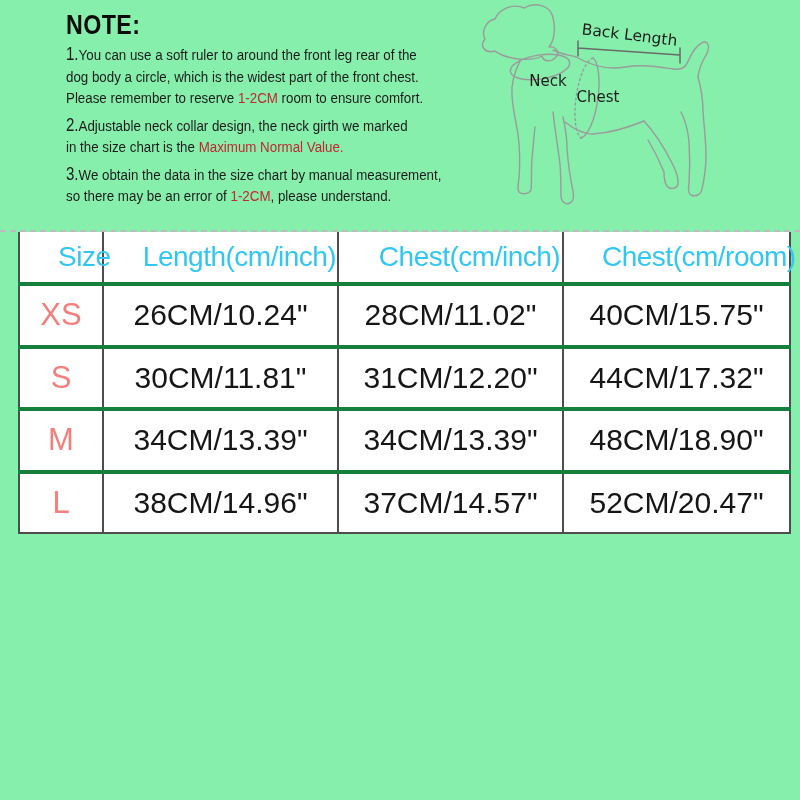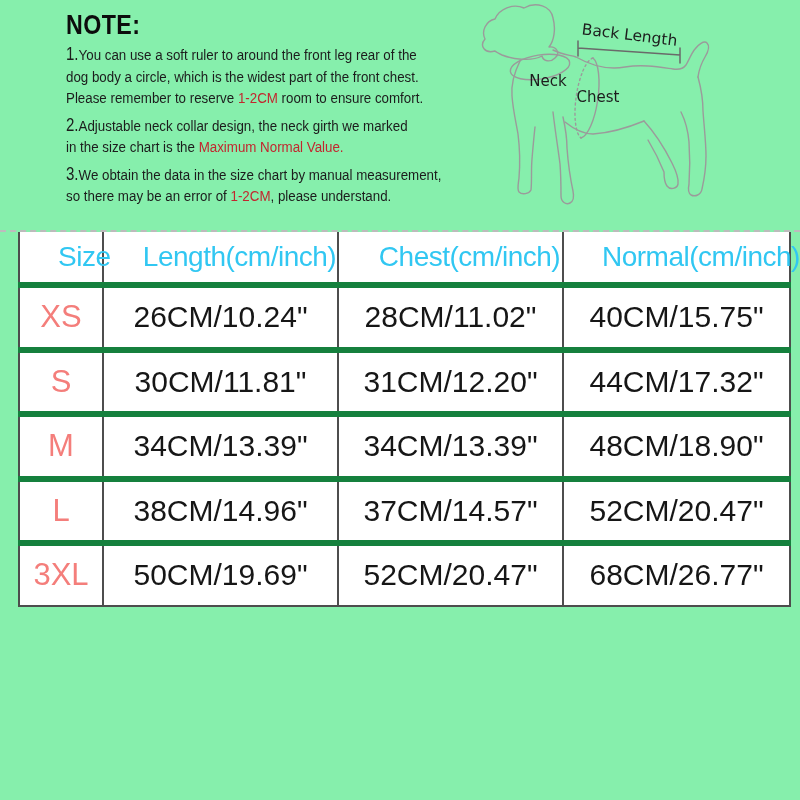--- a/index.html
+++ b/index.html
@@ -37,21 +37,21 @@
     position:absolute;left:0;top:230px;width:800px;height:0;
     border-top:2px dashed #bcbcbc;
   }
   table.size-table{
     position:absolute;left:18px;top:232px;width:771px;
     border-collapse:collapse;table-layout:fixed;background:#fff;
     border:2px solid #4d4d4d;border-top:none;
   }
   .size-table th,.size-table td{
     text-align:center;vertical-align:middle;padding:0;
-    border-left:2px solid #4d4d4d;border-top:6px solid #15803d;
+    border-left:2px solid #4d4d4d;border-top:4px solid #15803d;
   }
   .size-table th:first-child,.size-table td:first-child{border-left:none;}
   .size-table th{
     height:50px;font-size:28px;font-weight:normal;color:#31c7f2;
     letter-spacing:-0.5px;border-top:none;padding-left:38px;
   }
   .size-table td{height:58.5px;font-size:30px;color:#161616;}
   .size-table td.size{color:#f47e7b;font-size:31px;}
 </style>
 </head>
@@ -116,21 +116,21 @@
       <col style="width:84px">
         <col style="width:235px">
         <col style="width:225px">
         <col style="width:227px">
     </colgroup>
     <thead>
       <tr>
         <th>Size</th>
         <th>Length(cm/inch)</th>
         <th>Chest(cm/inch)</th>
-        <th>Normal(cm/inch)</th>
+        <th>Chest(cm/room)</th>
       </tr>
     </thead>
     <tbody>
       <tr>
         <td class="size">XS</td>
         <td>26CM/10.24"</td>
         <td>28CM/11.02"</td>
         <td>40CM/15.75"</td>
       </tr>
       <tr>
@@ -144,21 +144,15 @@
         <td>34CM/13.39"</td>
         <td>34CM/13.39"</td>
         <td>48CM/18.90"</td>
       </tr>
       <tr>
         <td class="size">L</td>
         <td>38CM/14.96"</td>
         <td>37CM/14.57"</td>
         <td>52CM/20.47"</td>
       </tr>
-      <tr>
-        <td class="size">3XL</td>
-        <td>50CM/19.69"</td>
-        <td>52CM/20.47"</td>
-        <td>68CM/26.77"</td>
-      </tr>
     </tbody>
   </table>
 </div>
 
 </body></html>

